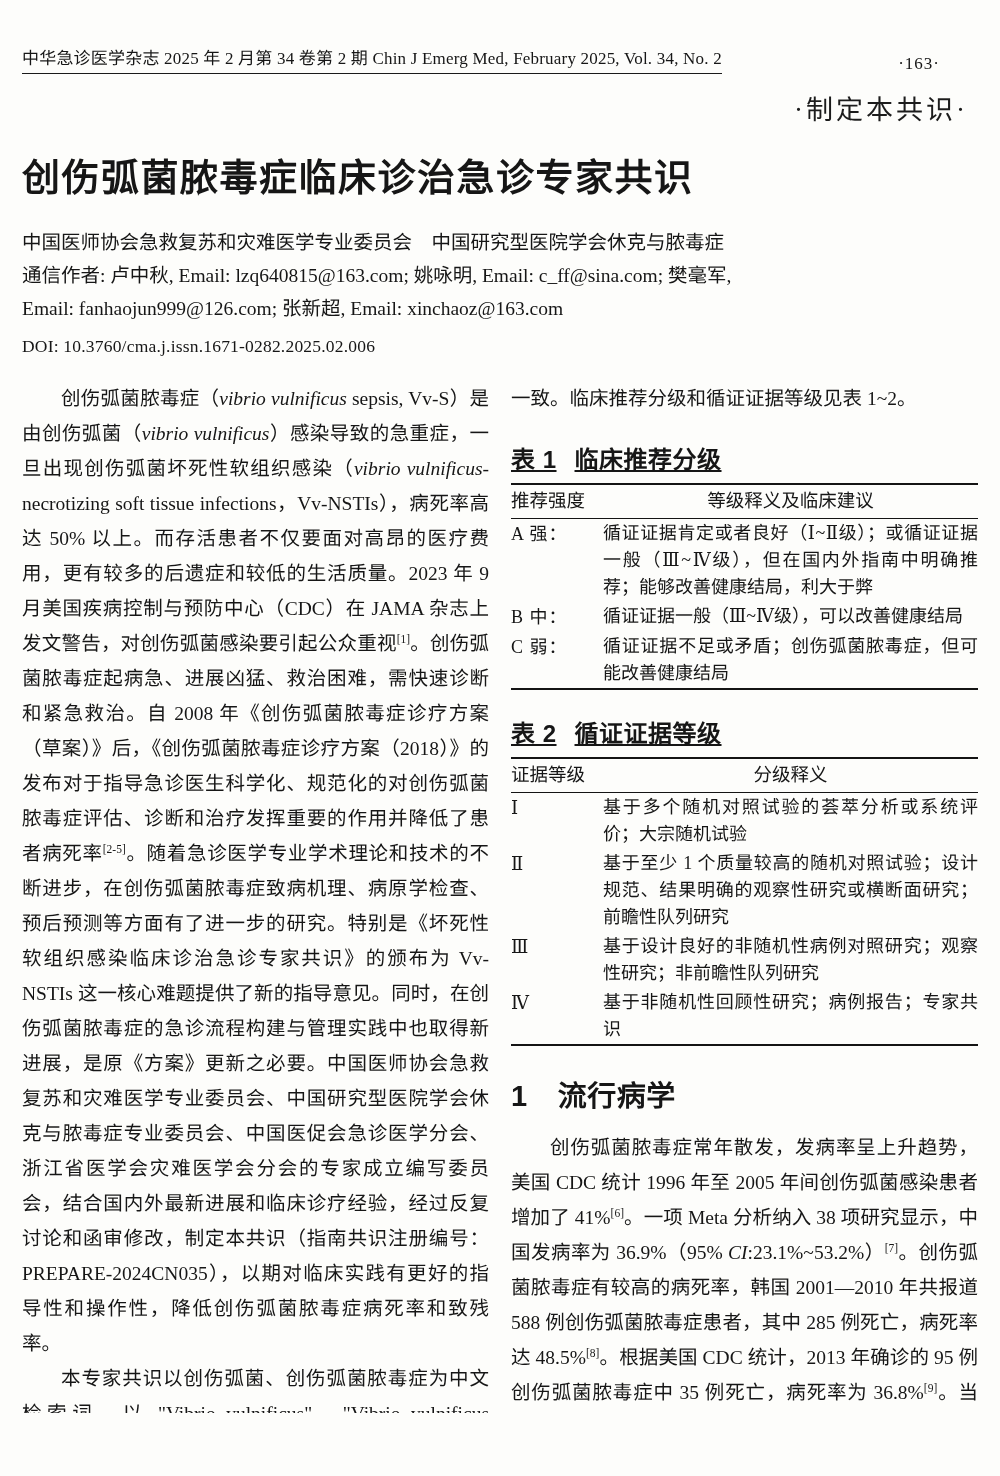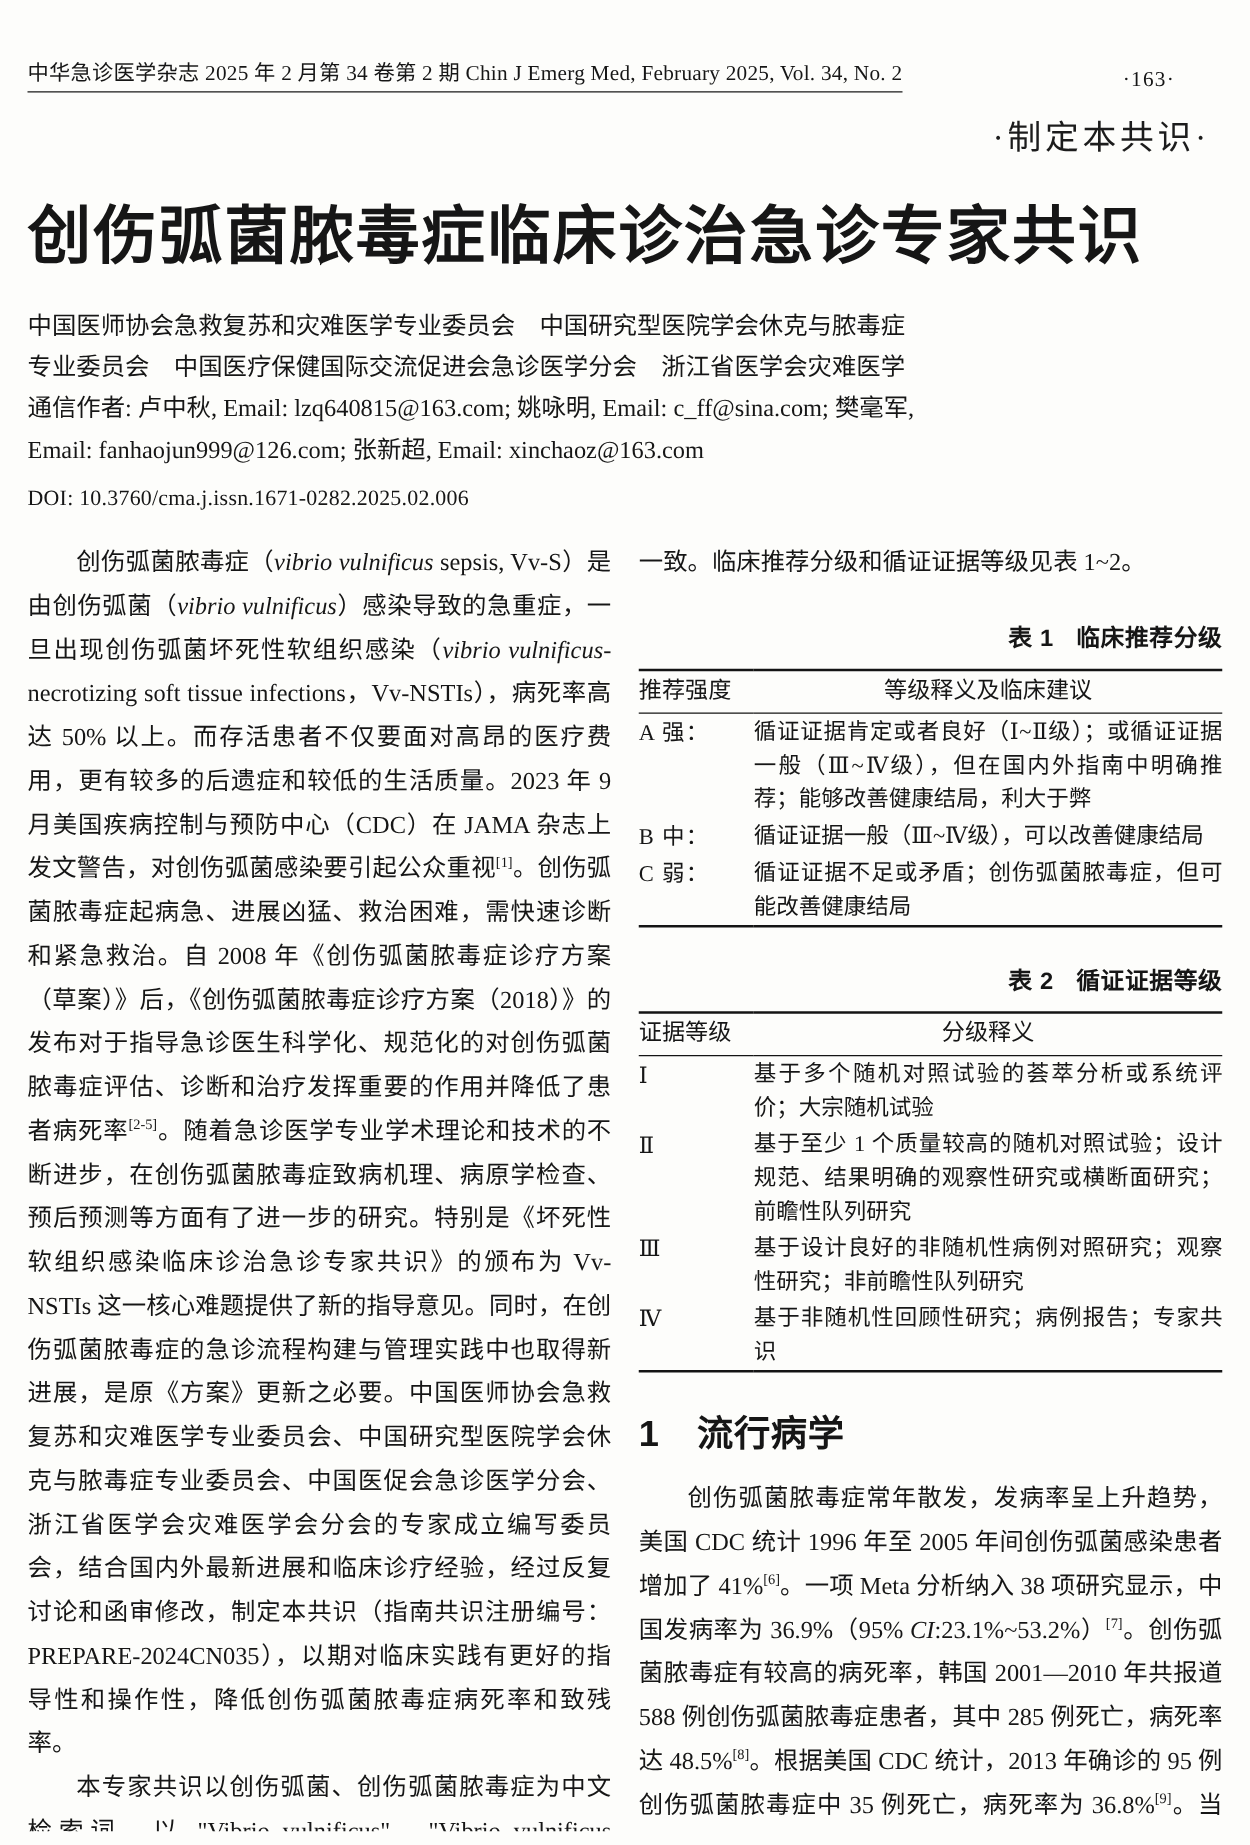--- a/index.html
+++ b/index.html
@@ -12,37 +12,37 @@
   .page { width:1000px; height:1308px; padding:44px 22px 0 22px; position:relative; }
 
   
   .running-head { display:flex; justify-content:space-between; align-items:flex-end; font-size:17px; }
   .journal-line { border-bottom:1.5px solid #1a1a1a; padding-bottom:4px; letter-spacing:.2px; white-space:nowrap; }
   .page-number { padding-right:38px; letter-spacing:1px; }
 
   
   .section-label { text-align:right; font-size:27px; margin-top:14px; padding-right:10px; letter-spacing:3px; color:#1c1c1c; }
 
-  .article-title { font-size:51px; font-weight:bold; margin-top:20px; letter-spacing:1.5px; }
+  .article-title { font-size:38px; font-weight:bold; margin-top:20px; letter-spacing:1.5px; }
 
   .meta-block { margin-top:24px; font-size:19.5px; line-height:33px; }
   .meta-line { white-space:nowrap; }
   .doi-line { font-size:17.5px; margin-top:5px; letter-spacing:.2px;font-family:Liberation Serif, serif; }
 
   
   .columns { display:flex; gap:22px; margin-top:18px; height:1032px; overflow:hidden; }
   .col { width:467px; font-size:19.5px; line-height:35px; text-align:justify; }
   .para { text-indent:2em; }
   .para-cont { text-indent:0; }
   sup { font-size:11.5px; line-height:0; }
   .it { font-style:italic; }
 
   
   .tbl-caption { font-family:"Liberation Sans","DejaVu Sans",sans-serif; font-weight:bold;
-    font-size:19px; text-align:right; margin:26px 0 6px 0; letter-spacing:.5px; }
+    font-size:24px; text-align:left; margin:26px 0 6px 0; letter-spacing:.5px;text-decoration:underline; }
   .tbl-caption .cap-gap { display:inline-block; width:18px; }
   table { width:100%; border-collapse:collapse; font-size:18px; line-height:27px;
     border-top:2.4px solid #141414; border-bottom:2.4px solid #141414; }
   thead th { font-weight:normal; border-bottom:1.3px solid #141414; padding:3px 0; font-size:18.5px;font-family:Liberation Serif, serif; }
   th.h-grade { text-align:left; width:92px; }
   th.h-desc { text-align:center; }
   td { vertical-align:top; padding:1px 0; }
   td.grade { width:92px; letter-spacing:1px; }
   td.desc { text-align:justify; }
   .t1 td:first-child, .t2 td:first-child { padding-top:2px; }
@@ -60,21 +60,20 @@
     <span class="journal-line">中华急诊医学杂志 2025 年 2 月第 34 卷第 2 期 Chin J Emerg Med,  February  2025, Vol. 34, No. 2</span>
     <span class="page-number">·163·</span>
   </div>
 
   <div class="section-label">·制定本共识·</div>
 
   <h1 class="article-title">创伤弧菌脓毒症临床诊治急诊专家共识</h1>
 
   <div class="meta-block">
     <div class="meta-line">中国医师协会急救复苏和灾难医学专业委员会　中国研究型医院学会休克与脓毒症</div>
-    <div class="meta-line">专业委员会　中国医疗保健国际交流促进会急诊医学分会　浙江省医学会灾难医学</div>
     <div class="meta-line">通信作者: 卢中秋, Email: lzq640815@163.com; 姚咏明, Email: c_ff@sina.com; 樊毫军,</div>
     <div class="meta-line">Email: fanhaojun999@126.com; 张新超, Email: xinchaoz@163.com</div>
     <div class="doi-line">DOI: 10.3760/cma.j.issn.1671-0282.2025.02.006</div>
   </div>
 
   <div class="columns">
 
     <div class="col">
       <p class="para"><span>创伤弧菌脓毒症（</span><span class="it">vibrio vulnificus</span><span> sepsis, Vv-S）是由创伤弧菌（</span><span class="it">vibrio vulnificus</span><span>）感染导致的急重症，一旦出现创伤弧菌坏死性软组织感染（</span><span class="it">vibrio vulnificus</span><span>-necrotizing soft tissue infections，Vv-NSTIs），病死率高达 50% 以上。而存活患者不仅要面对高昂的医疗费用，更有较多的后遗症和较低的生活质量。2023 年 9 月美国疾病控制与预防中心（CDC）在 JAMA 杂志上发文警告，对创伤弧菌感染要引起公众重视</span><sup>[1]</sup><span>。创伤弧菌脓毒症起病急、进展凶猛、救治困难，需快速诊断和紧急救治。自 2008 年《创伤弧菌脓毒症诊疗方案（草案）》后，《创伤弧菌脓毒症诊疗方案（2018）》的发布对于指导急诊医生科学化、规范化的对创伤弧菌脓毒症评估、诊断和治疗发挥重要的作用并降低了患者病死率</span><sup>[2-5]</sup><span>。随着急诊医学专业学术理论和技术的不断进步，在创伤弧菌脓毒症致病机理、病原学检查、预后预测等方面有了进一步的研究。特别是《坏死性软组织感染临床诊治急诊专家共识》的颁布为 Vv-NSTIs 这一核心难题提供了新的指导意见。同时，在创伤弧菌脓毒症的急诊流程构建与管理实践中也取得新进展，是原《方案》更新之必要。中国医师协会急救复苏和灾难医学专业委员会、中国研究型医院学会休克与脓毒症专业委员会、中国医促会急诊医学分会、浙江省医学会灾难医学会分会的专家成立编写委员会，结合国内外最新进展和临床诊疗经验，经过反复讨论和函审修改，制定本共识（指南共识注册编号：PREPARE-2024CN035），以期对临床实践有更好的指导性和操作性，降低创伤弧菌脓毒症病死率和致残率。</span></p>
       <p class="para"><span>本专家共识以创伤弧菌、创伤弧菌脓毒症为中文检索词，以 "Vibrio vulnificus"、"Vibrio vulnificus sepsis" 和 "Vibrio vulnificus necrotizing infections" 为英文检索词搜索中国知网数据库、万方数据库、维普数据库、PubMed、Embase、Cochrane Library、SpringerLink、Web of Science，检索时间截止至 2024 年 10 月。经过文献检索和筛选，结合国内外最新研究进展和专家临床经验，反复讨论、修改后最终定稿。专家组成员对推荐意见逐一进行了表决，最终达成</span></p>

